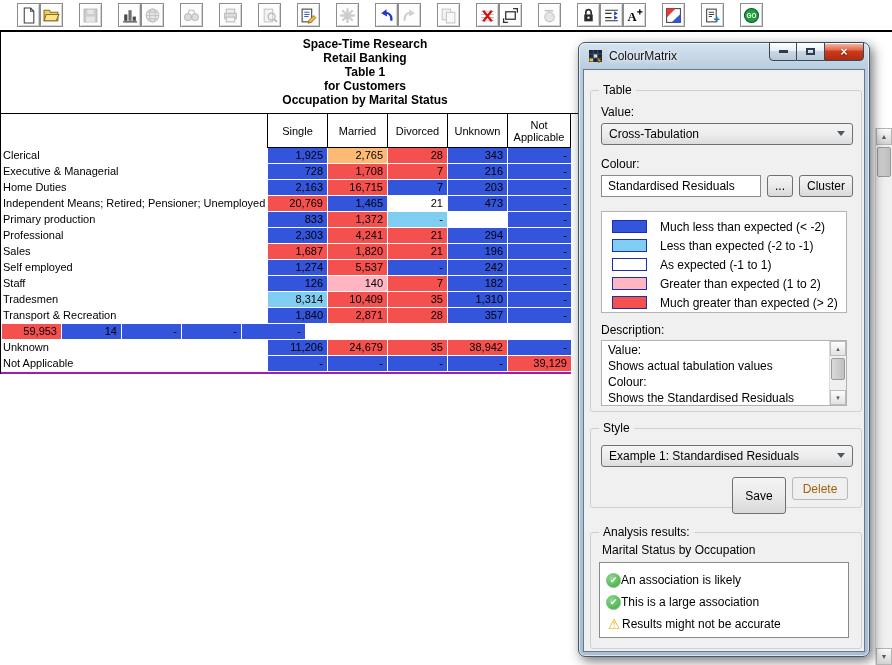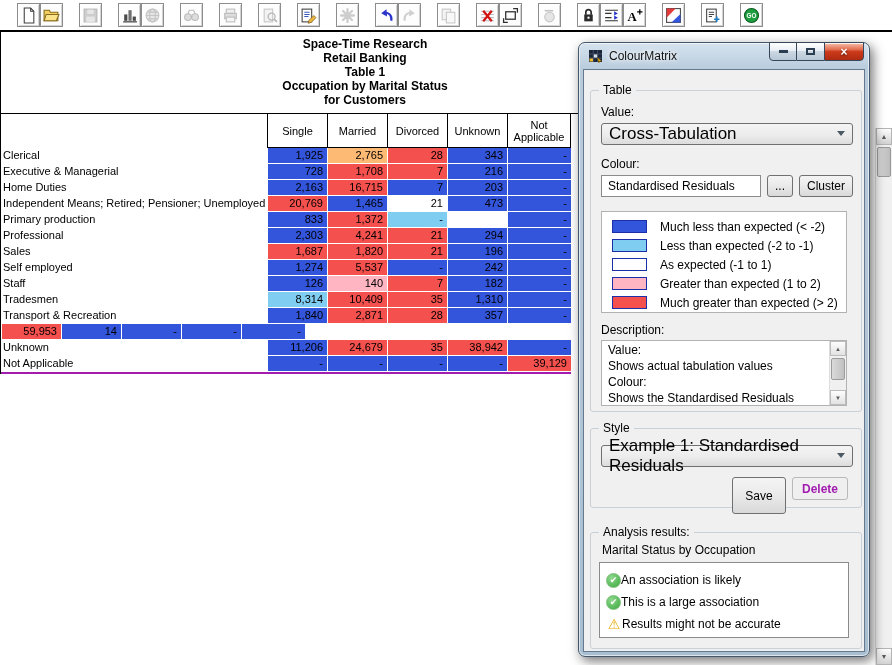--- a/index.html
+++ b/index.html
@@ -66,30 +66,30 @@
   .glyph-max { width:9px; height:7px; border:2px solid #2b3d50; }
   .dlg-client { position:absolute; left:4px; right:4px; top:26px; bottom:4px;
                 background:#f0f0f0; border:1px solid #64798e; }
 
   .groupbox { position:absolute; border:1px solid #c9d1d8; border-radius:3px; }
   .gb-label { position:absolute; top:-8px; left:8px; background:#f0f0f0; padding:0 4px;
               font-size:12px; color:#000; }
   .fld-label { position:absolute; font-size:12px; color:#000; }
 
   .combo { position:absolute; height:22px; border:1px solid #707070; border-radius:3px;
-           background:linear-gradient(#f4f4f4,#ececec 55%,#dcdcdc); font-size:17px; color:#000;
+           background:linear-gradient(#f4f4f4,#ececec 55%,#dcdcdc); font-size:12px; color:#000;
            display:flex; align-items:center; padding:0 22px 0 7px; }
   .combo-arrow { position:absolute; right:7px; top:7px; width:0; height:0;
                  border-left:4px solid transparent; border-right:4px solid transparent; border-top:5px solid #4c5a66; }
   .textbox { position:absolute; height:22px; background:#fff; border:1px solid #8a8a8a;
              font-size:12px; color:#000; display:flex; align-items:center; padding:0 6px; }
   .pbtn { position:absolute; height:22px; border:1px solid #707070; border-radius:3px;
           background:linear-gradient(#f4f4f4,#ebebeb 45%,#d9d9d9); font-size:12px; color:#000;
           display:flex; align-items:center; justify-content:center; }
-  .pbtn.disabled { color:#a21caf; border-color:#b8b8b8; background:#efefef;font-weight:bold; }
+  .pbtn.disabled { color:#a16207; border-color:#b8b8b8; background:#efefef; }
 
   .legend-box { position:absolute; background:#fff; border:1px solid #b2b2b2; padding-top:5px; }
   .legend-row { display:flex; align-items:center; height:19px; }
   .legend-swatch { width:35px; height:13px; margin-left:10px; border:1px solid #1b2fa8; flex:0 0 auto; }
   .legend-text { margin-left:13px; font-size:12px; color:#000; }
 
   .desc-box { position:absolute; background:#fff; border:1px solid #b2b2b2; overflow:hidden; }
   .desc-lines { padding:1px 22px 0 6px; font-size:12px; line-height:16px; color:#000; }
   .mini-scroll { position:absolute; right:0; top:0; bottom:0; width:17px; background:#f0f0f0; border-left:1px solid #dcdcdc; }
   .ms-btn { position:absolute; left:0; width:16px; height:15px; background:linear-gradient(#fdfdfd,#e2e2e2);
@@ -338,22 +338,22 @@
         </svg>
       </div>
     </div>
   <div class="topline"></div>
 
   <div class="report">
     <div class="title-block">
       <span style="display:block">Space-Time Research</span>
       <span style="display:block">Retail Banking</span>
       <span style="display:block">Table 1</span>
+      <span style="display:block">for Customers</span>
       <span style="display:block">Occupation by Marital Status</span>
-      <span style="display:block">for Customers</span>
     </div>
     <div class="hdr-row">
       <div class="hdr-spacer"></div>
     <div class="t-hcell">Single</div>
         <div class="t-hcell">Married</div>
         <div class="t-hcell">Divorced</div>
         <div class="t-hcell">Unknown</div>
         <div class="t-hcell last">Not Applicable</div>
       </div>
     <div class="t-body">

